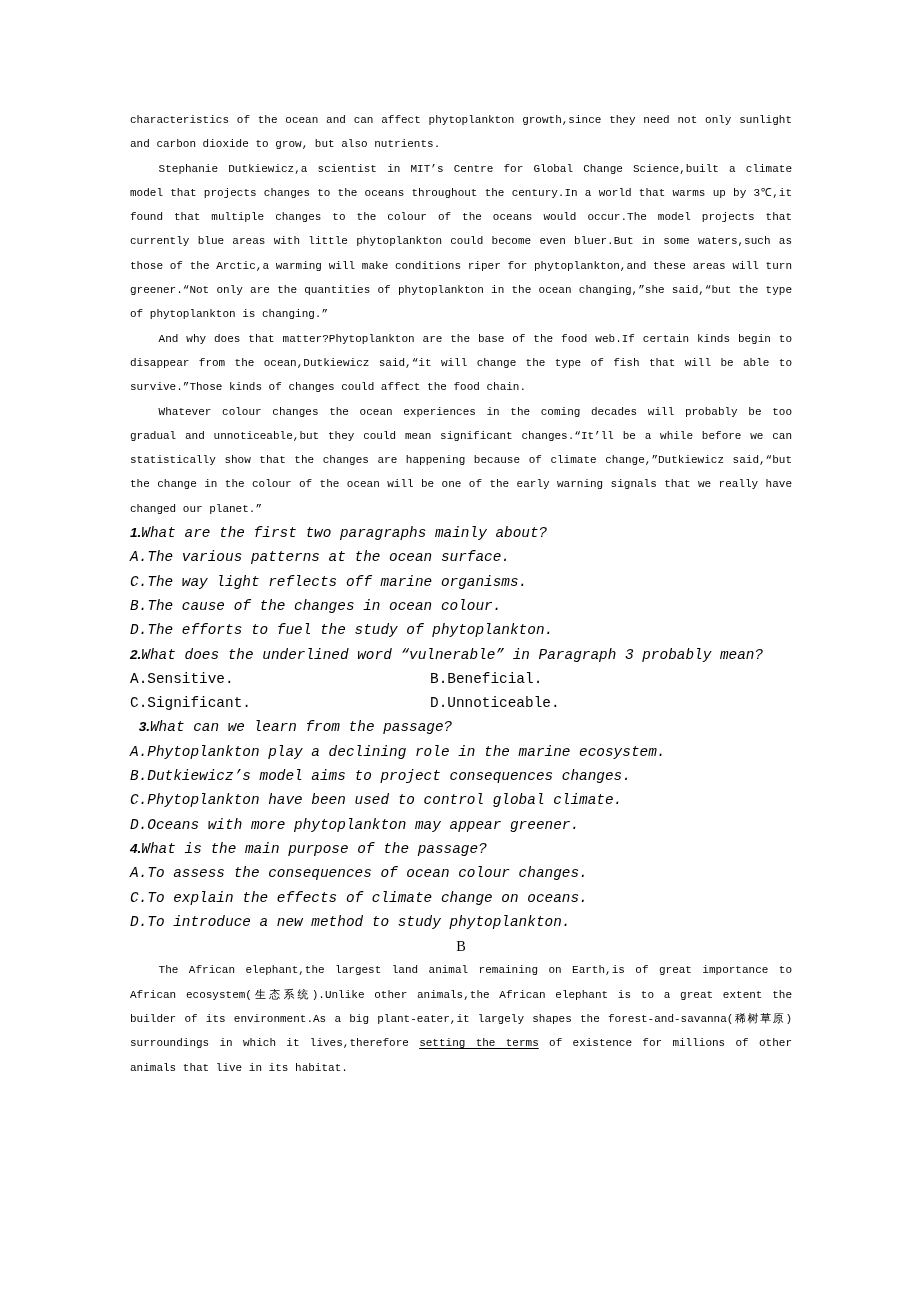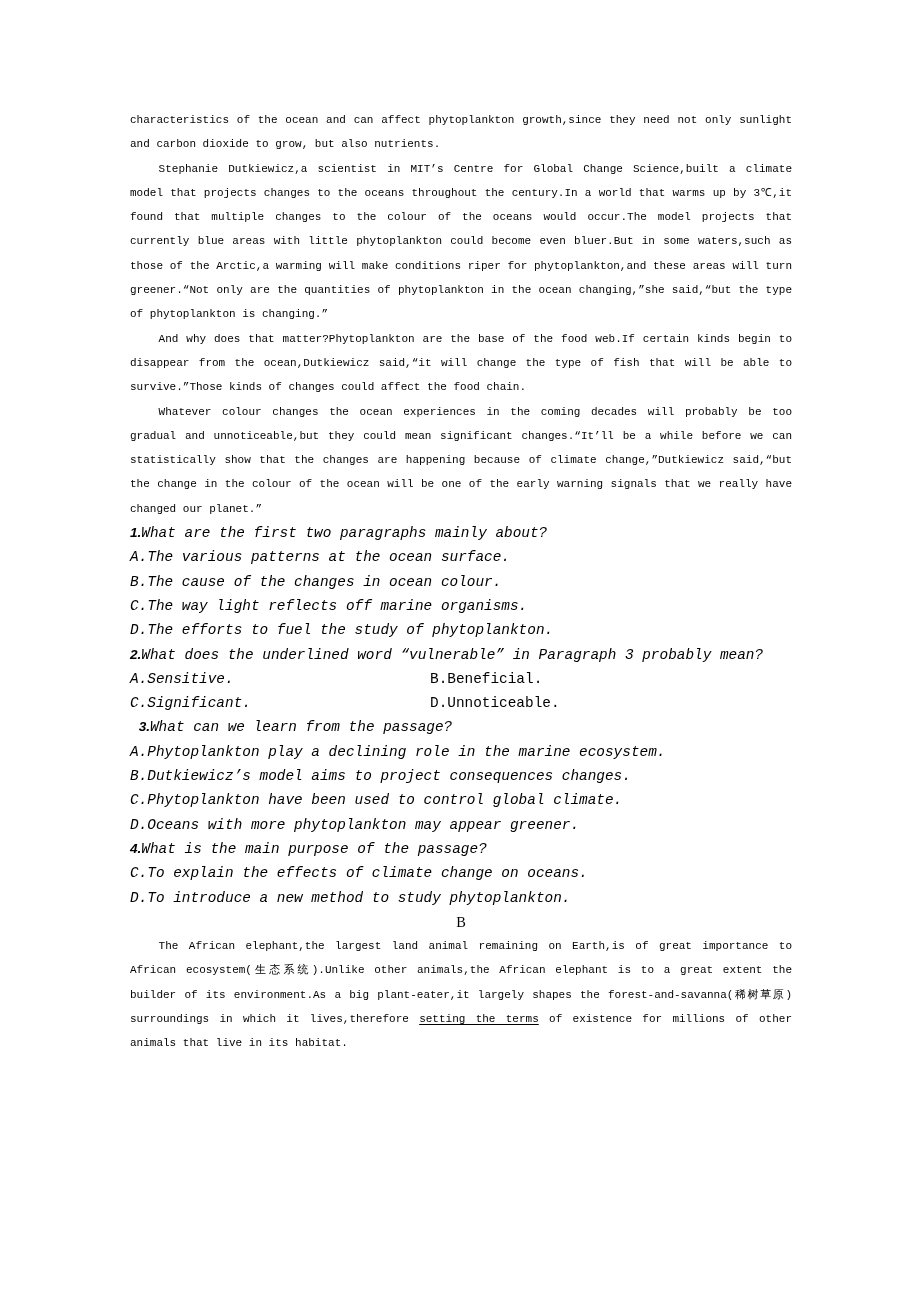--- a/index.html
+++ b/index.html
@@ -45,21 +45,21 @@
     font-family: "Liberation Sans", sans-serif;
     font-size: 13.6px;
   }
   .opt-row {
     font-size: 14.4px;
     line-height: 24.3px;
     margin: 0;
     display: flex;
     white-space: pre;
   }
-  .opt-col-a { width: 300px; flex: none; font-style: italic; }
+  .opt-col-a { width: 300px; flex: none; }
   .section-letter {
     text-align: center;
     font-size: 14.4px;
     line-height: 24.3px;
     margin: 0;
     font-family: "Liberation Serif", serif;
     font-weight: normal;
   }
   .underline {
     text-decoration: underline;
@@ -75,40 +75,41 @@
   <p class="para">characteristics of the ocean and can affect phytoplankton growth,since they need not only sunlight and carbon dioxide to grow, but also nutrients.</p>
 
   <p class="para indent">Stephanie Dutkiewicz,a scientist in MIT’s Centre for Global Change Science,built a climate model that projects changes to the oceans throughout the century.In a world that warms up by 3℃,it found that multiple changes to the colour of the oceans would occur.The model projects that currently blue areas with little phytoplankton could become even bluer.But in some waters,such as those of the Arctic,a warming will make conditions riper for phytoplankton,and these areas will turn greener.“Not only are the quantities of phytoplankton in the ocean changing,”she said,“but the type of phytoplankton is changing.”</p>
 
   <p class="para indent">And why does that matter?Phytoplankton are the base of the food web.If certain kinds begin to disappear from the ocean,Dutkiewicz said,“it will change the type of fish that will be able to survive.”Those kinds of changes could affect the food chain.</p>
 
   <p class="para indent">Whatever colour changes the ocean experiences in the coming decades will probably be too gradual and unnoticeable,but they could mean significant changes.“It’ll be a while before we can statistically show that the changes are happening because of climate change,”Dutkiewicz said,“but the change in the colour of the ocean will be one of the early warning signals that we really have changed our planet.”</p>
 
   <p class="qline"><span class="qnum">1.</span><span>What are the first two paragraphs mainly about?</span></p>
   <p class="qline">A.The various patterns at the ocean surface.</p>
+  <p class="qline">C.The way light reflects off marine organisms.</p>
   <p class="qline">B.The cause of the changes in ocean colour.</p>
-  <p class="qline">C.The way light reflects off marine organisms.</p>
   <p class="qline">D.The efforts to fuel the study of phytoplankton.</p>
 
   <p class="qline"><span class="qnum">2.</span><span>What does the underlined word “vulnerable” in Paragraph 3 probably mean?</span></p>
   <div class="opt-row">
     <span class="opt-col-a">A.Sensitive.</span>
     <span>B.Beneficial.</span>
   </div>
   <div class="opt-row">
     <span class="opt-col-a">C.Significant.</span>
     <span>D.Unnoticeable.</span>
   </div>
 
   <p class="qline"> <span class="qnum">3.</span><span>What can we learn from the passage?</span></p>
   <p class="qline">A.Phytoplankton play a declining role in the marine ecosystem.</p>
   <p class="qline">B.Dutkiewicz’s model aims to project consequences changes.</p>
   <p class="qline">C.Phytoplankton have been used to control global climate.</p>
   <p class="qline">D.Oceans with more phytoplankton may appear greener.</p>
 
   <p class="qline"><span class="qnum">4.</span><span>What is the main purpose of the passage?</span></p>
+  <p class="qline">A.To assess the consequences of ocean colour changes.</p>
   <p class="qline">C.To explain the effects of climate change on oceans.</p>
   <p class="qline">D.To introduce a new method to study phytoplankton.</p>
 
   <p class="section-letter">B</p>
   <p class="para indent"><span>The African elephant,the largest land animal remaining on Earth,is of great importance to African ecosystem(生态系统).Unlike other animals,the African elephant is to a great extent the builder of its environment.As a big plant-eater,it largely shapes the forest-and-savanna(稀树草原) surroundings in which it lives,therefore </span><span class="underline">setting the terms</span><span> of existence for millions of other animals that live in its habitat.</span></p>
 
 </div>
 
 </body></html>

